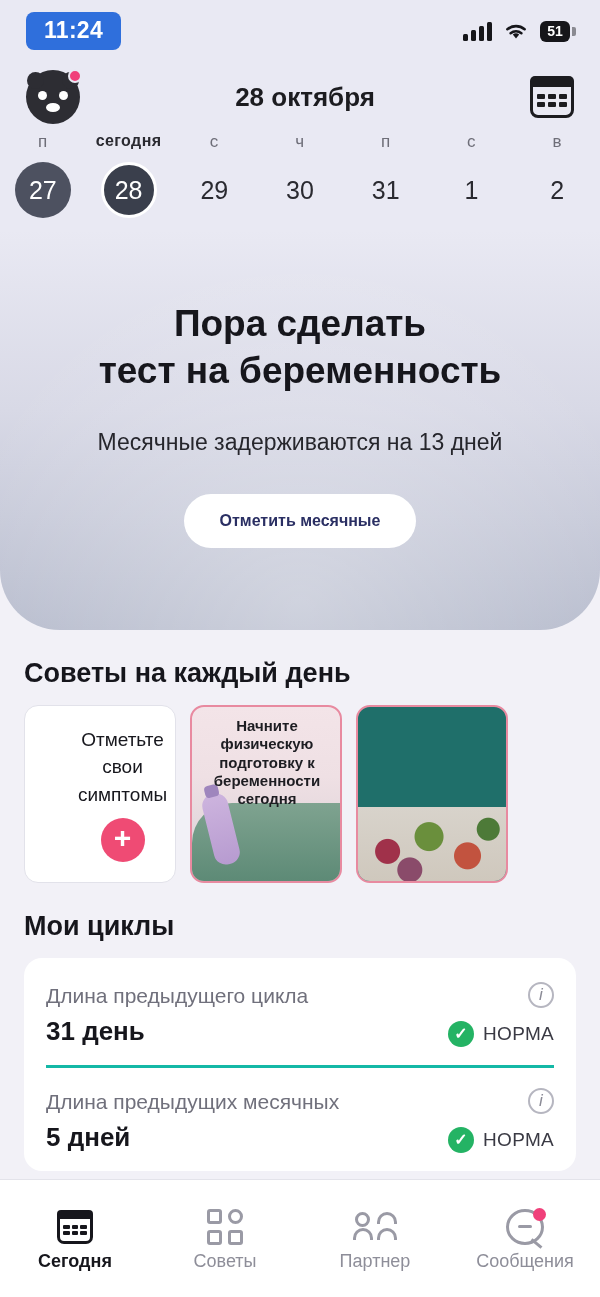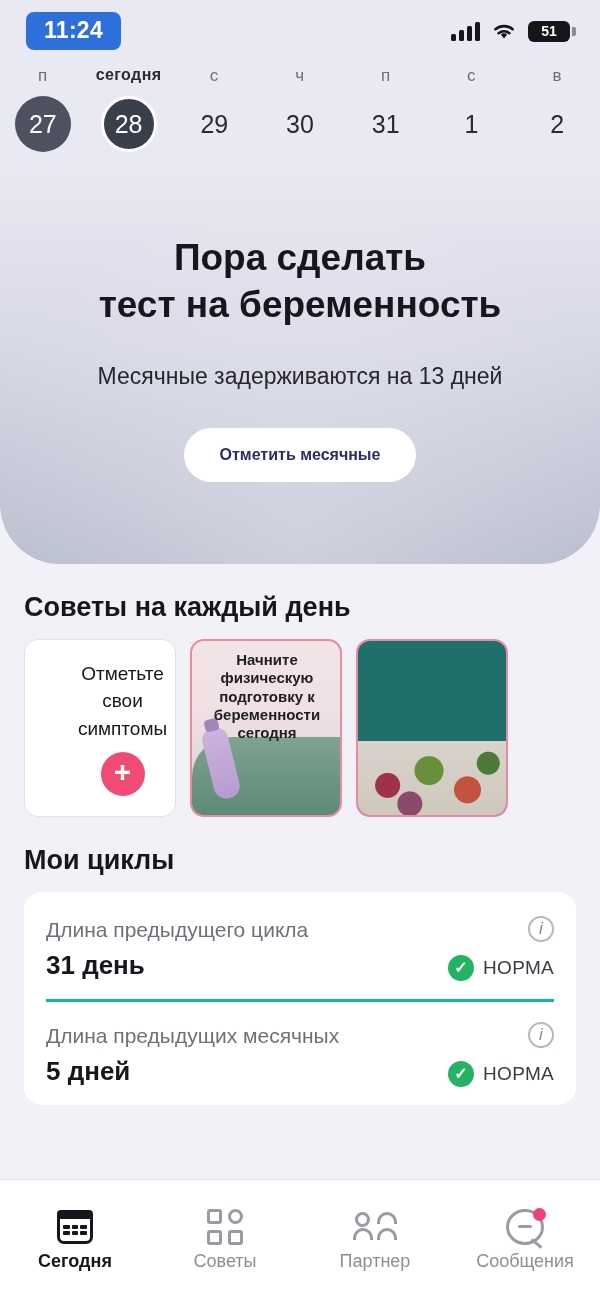--- a/index.html
+++ b/index.html
@@ -31,21 +31,21 @@
     letter-spacing: .3px;
   }
   .status-right { display: flex; align-items: center; gap: 10px; }
   .bars { display: flex; align-items: flex-end; gap: 3px; height: 20px; }
   .bars i { display: block; width: 5px; background: #16161a; border-radius: 1.5px; }
   .bars i:nth-child(1) { height: 7px; }
   .bars i:nth-child(2) { height: 11px; }
   .bars i:nth-child(3) { height: 15px; }
   .bars i:nth-child(4) { height: 19px; }
   .battery {
-    width: 42px; height: 21px; border-radius: 6px;
+    width: 30px; height: 21px; border-radius: 6px;
     background: #16161a; color: #fff;
     font-size: 14px; font-weight: bold;
     display: flex; align-items: center; justify-content: center;
     position: relative;
   }
   .battery::after {
     content: ""; position: absolute; right: -6px; top: 6px;
     width: 4px; height: 9px; border-radius: 0 2px 2px 0;
     background: rgba(22,22,26,.45);
   }
@@ -254,20 +254,45 @@
         </div>
       <svg width="28" height="20" viewBox="0 0 28 20">
         <path d="M14 17.5l3.2-4.1a5.2 5.2 0 0 0-6.4 0z" fill="#16161a"></path>
         <path d="M5.4 8.2a13.6 13.6 0 0 1 17.2 0" stroke="#16161a" stroke-width="2.6" fill="none" stroke-linecap="round"></path>
         <path d="M8.6 12.2a9 9 0 0 1 10.8 0" stroke="#16161a" stroke-width="2.6" fill="none" stroke-linecap="round"></path>
       </svg>
       <div class="battery">51</div>
     </div>
   </div>
 
+  <div class="header">
+    <div class="avatar">
+      <div class="ear l"></div>
+      <div class="ear r"></div>
+      <div class="eyes">
+          <span class="l"></span>
+          <span class="r"></span>
+        </div>
+      <div class="snout"></div>
+      <div class="dot"></div>
+    </div>
+    <div class="header-title">28 октября</div>
+    <div class="cal-icon">
+      <div class="frame"></div>
+        <div class="top"></div>
+      <div class="grid">
+          <i></i>
+          <i></i>
+          <i></i>
+          <i></i>
+          <i></i>
+          <i></i>
+        </div>
+    </div>
+  </div>
 
   <div class="weekstrip">
     <div class="wrow">
       <div class="wd">п</div>
       <div class="wd today">сегодня</div>
       <div class="wd">с</div>
       <div class="wd">ч</div>
       <div class="wd">п</div>
       <div class="wd">с</div>
       <div class="wd">в</div>

